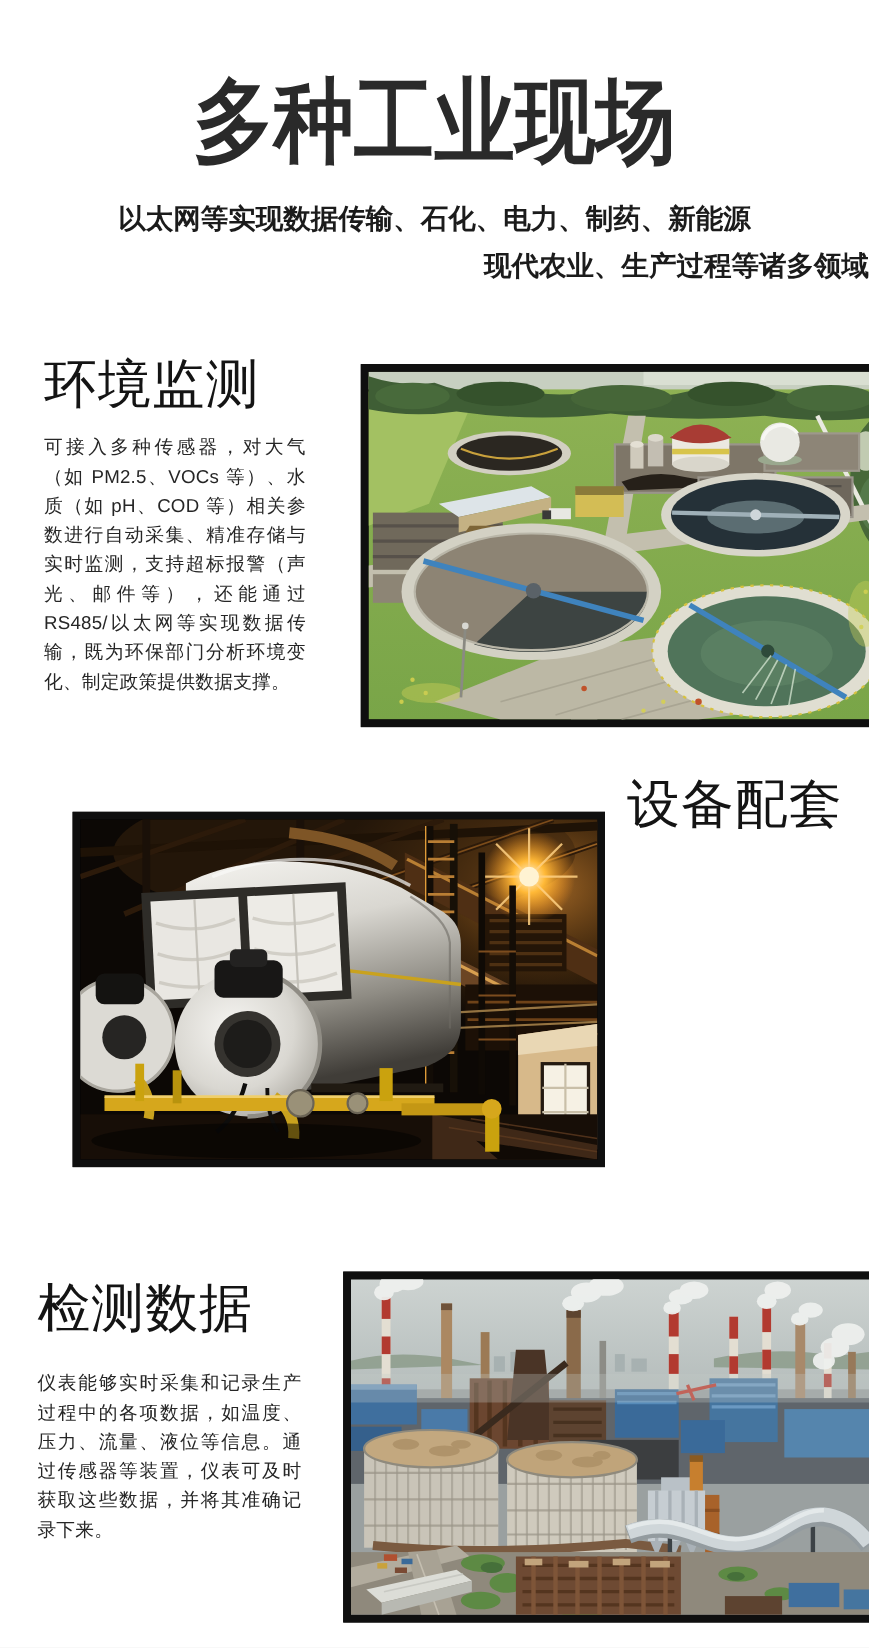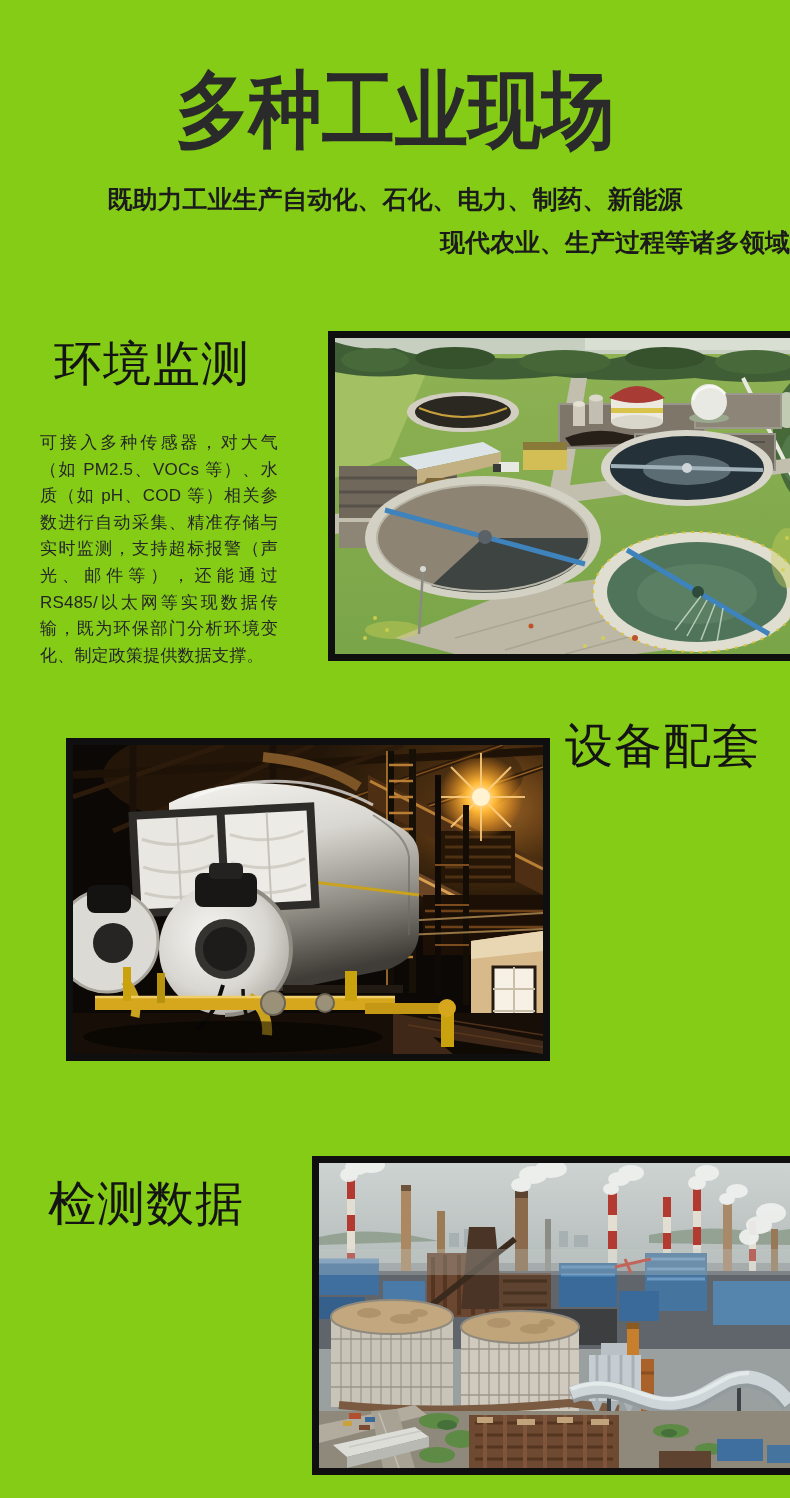--- a/index.html
+++ b/index.html
@@ -1,18 +1,18 @@
 <!DOCTYPE html>
 <html><head>
 <meta charset="utf-8">
 <style>
   html,body { margin:0; padding:0; background:#ececec; }
   .page {
     position:relative; width:790px; height:1498px; margin:0 auto;
-    background:#84cc16; overflow:hidden;
+    background:#ffffff; overflow:hidden;
     font-family:"Liberation Sans","DejaVu Sans",sans-serif;
     color:#222;
   }
   
   .hero-title {
     position:absolute; top:68px; left:0; width:790px; margin:0;
     text-align:center; font-size:84px; line-height:1.0; font-weight:900;
     color:#2a2a2a; letter-spacing:0px;
     transform:scaleX(.87); transform-origin:center;
     white-space:nowrap;
@@ -20,51 +20,51 @@
   .hero-sub {
     position:absolute; left:0; width:790px; margin:0; text-align:center;
     font-size:25px; font-weight:700; color:#1b1b1b; line-height:1.1;
     white-space:nowrap;
   }
   .hero-sub.l1 { top:186px; }
   .hero-sub.l2 { top:229px;text-align:right; }
   
   .txt { position:absolute; }
   .section-title {
-    margin:14px; font-size:48px; line-height:1.0; font-weight:500;
+    margin:0; font-size:48px; line-height:1.0; font-weight:500;
     color:#141414; letter-spacing:1px; white-space:nowrap;
   }
   .section-body {
     margin:0; font-size:17px; color:#262626; text-align:justify;
     letter-spacing:.2px;
   }
   #txt-env   { left:40px;  top:326px;  width:238px; }
-  #txt-env   .section-body { margin-top:42px; line-height:26.6px; }
-  #txt-equip { left:551px; top:708px;  width:220px; }
+  #txt-env   .section-body { margin-top:20px; line-height:26.6px; }
+  #txt-equip { left:570px; top:708px;  width:220px; }
   #txt-equip .section-body { margin-top:31px; line-height:25.7px; }
   #txt-prod  { left:34px;  top:1166px; width:240px; }
   #txt-prod  .section-body { margin-top:31px; line-height:26.6px; }
   
   .photo {
     position:absolute; box-sizing:border-box;
     border:7px solid #0f0f0f; background:#000;
   }
   .photo svg { display:block; width:100%; height:100%; }
   #photo-env   { left:288px; top:315px;  width:488px; height:330px; }
   #photo-equip { left:26px;  top:722px;  width:484px; height:323px; }
   #photo-prod  { left:272px; top:1140px; width:485px; height:319px; }
 </style>
 </head>
 <body>
 
 <div class="page">
 
   <header>
     <h1 class="hero-title">多种工业现场</h1>
-    <p class="hero-sub l1">既助力工业生产自动化、石化、电力、制药、新能源</p>
+    <p class="hero-sub l1">以太网等实现数据传输、石化、电力、制药、新能源</p>
     <p class="hero-sub l2">现代农业、生产过程等诸多领域</p>
   </header>
 
   <section>
     <div class="txt" id="txt-env">
       <h2 class="section-title">环境监测</h2>
       <p class="section-body">可接入多种传感器，对大气（如 PM2.5、VOCs 等）、水质（如 pH、COD 等）相关参数进行自动采集、精准存储与实时监测，支持超标报警（声光、邮件等），还能通过RS485/以太网等实现数据传输，既为环保部门分析环境变化、制定政策提供数据支撑。</p>
     </div>
 
     <figure class="photo" id="photo-env">
@@ -296,20 +296,21 @@
     </figure>
 
     <div class="txt" id="txt-equip">
       <h2 class="section-title">设备配套</h2>
     </div>
   </section>
 
   <section>
     <div class="txt" id="txt-prod">
       <h2 class="section-title">检测数据</h2>
+      <p class="section-body">仪表能够实时采集和记录生产过程中的各项数据，如温度、压力、流量、液位等信息。通过传感器等装置，仪表可及时获取这些数据，并将其准确记录下来。</p>
     </div>
 
     <figure class="photo" id="photo-prod">
       <svg viewBox="0 0 471 305" preserveAspectRatio="none">
         <defs>
           <linearGradient id="g3sky" x1="0" y1="0" x2="0" y2="1">
             <stop offset="0" stop-color="#cdd3d1"></stop>
               <stop offset="1" stop-color="#b2bab9"></stop>
           </linearGradient>
         </defs>

